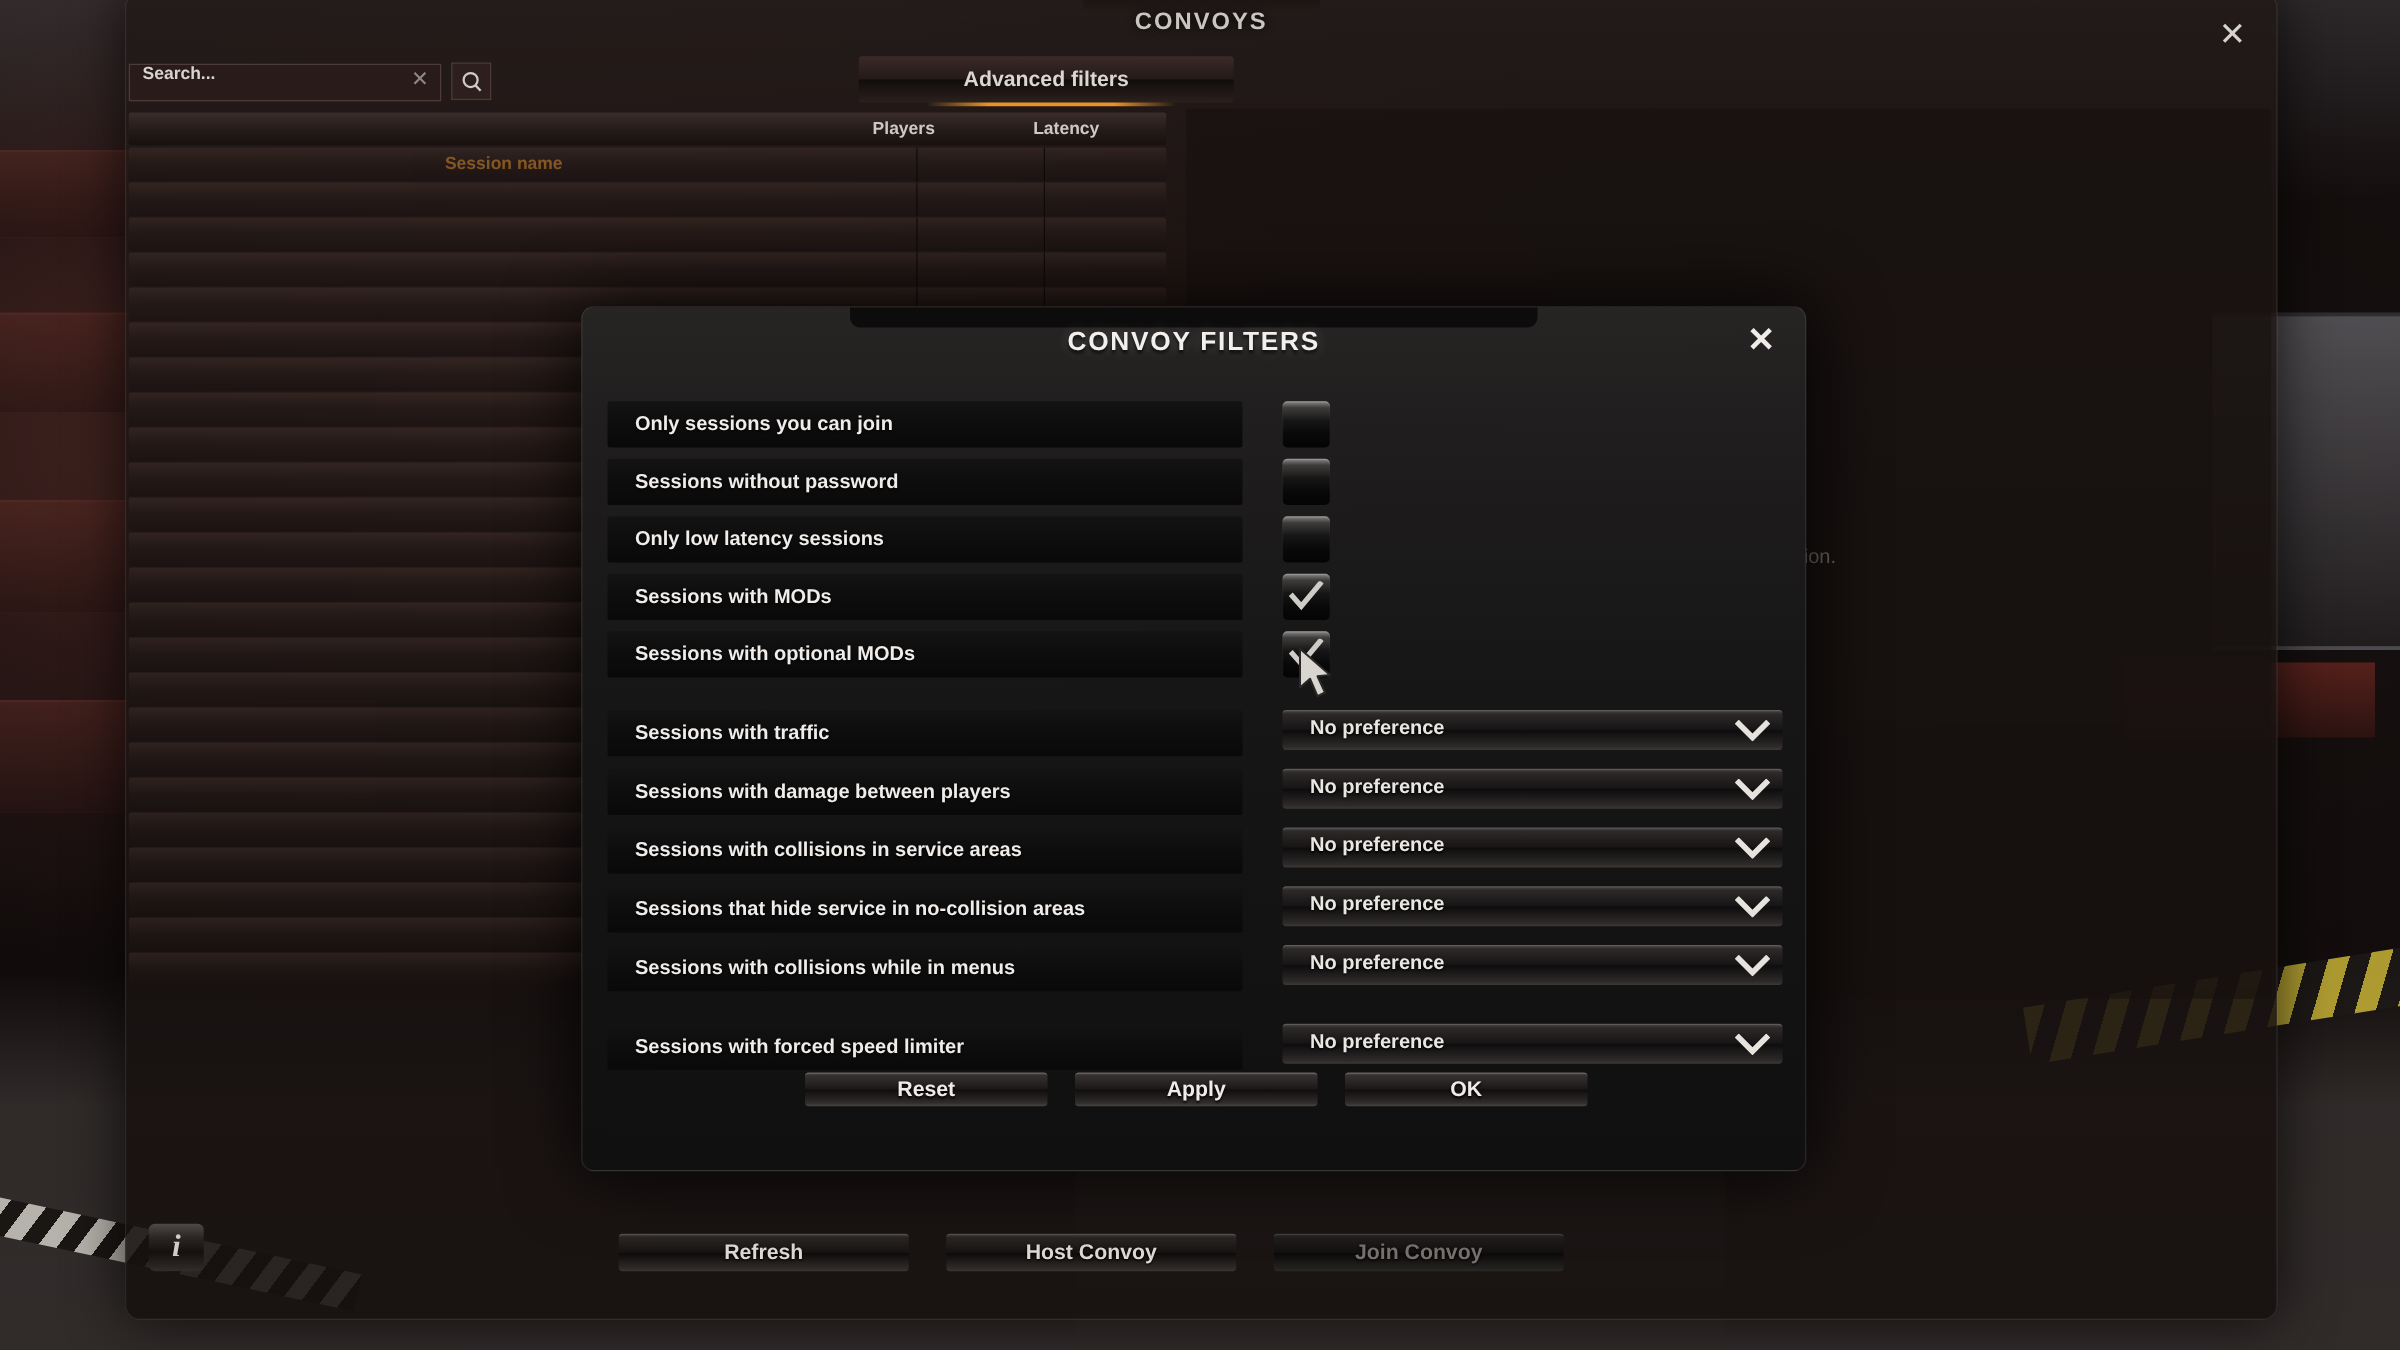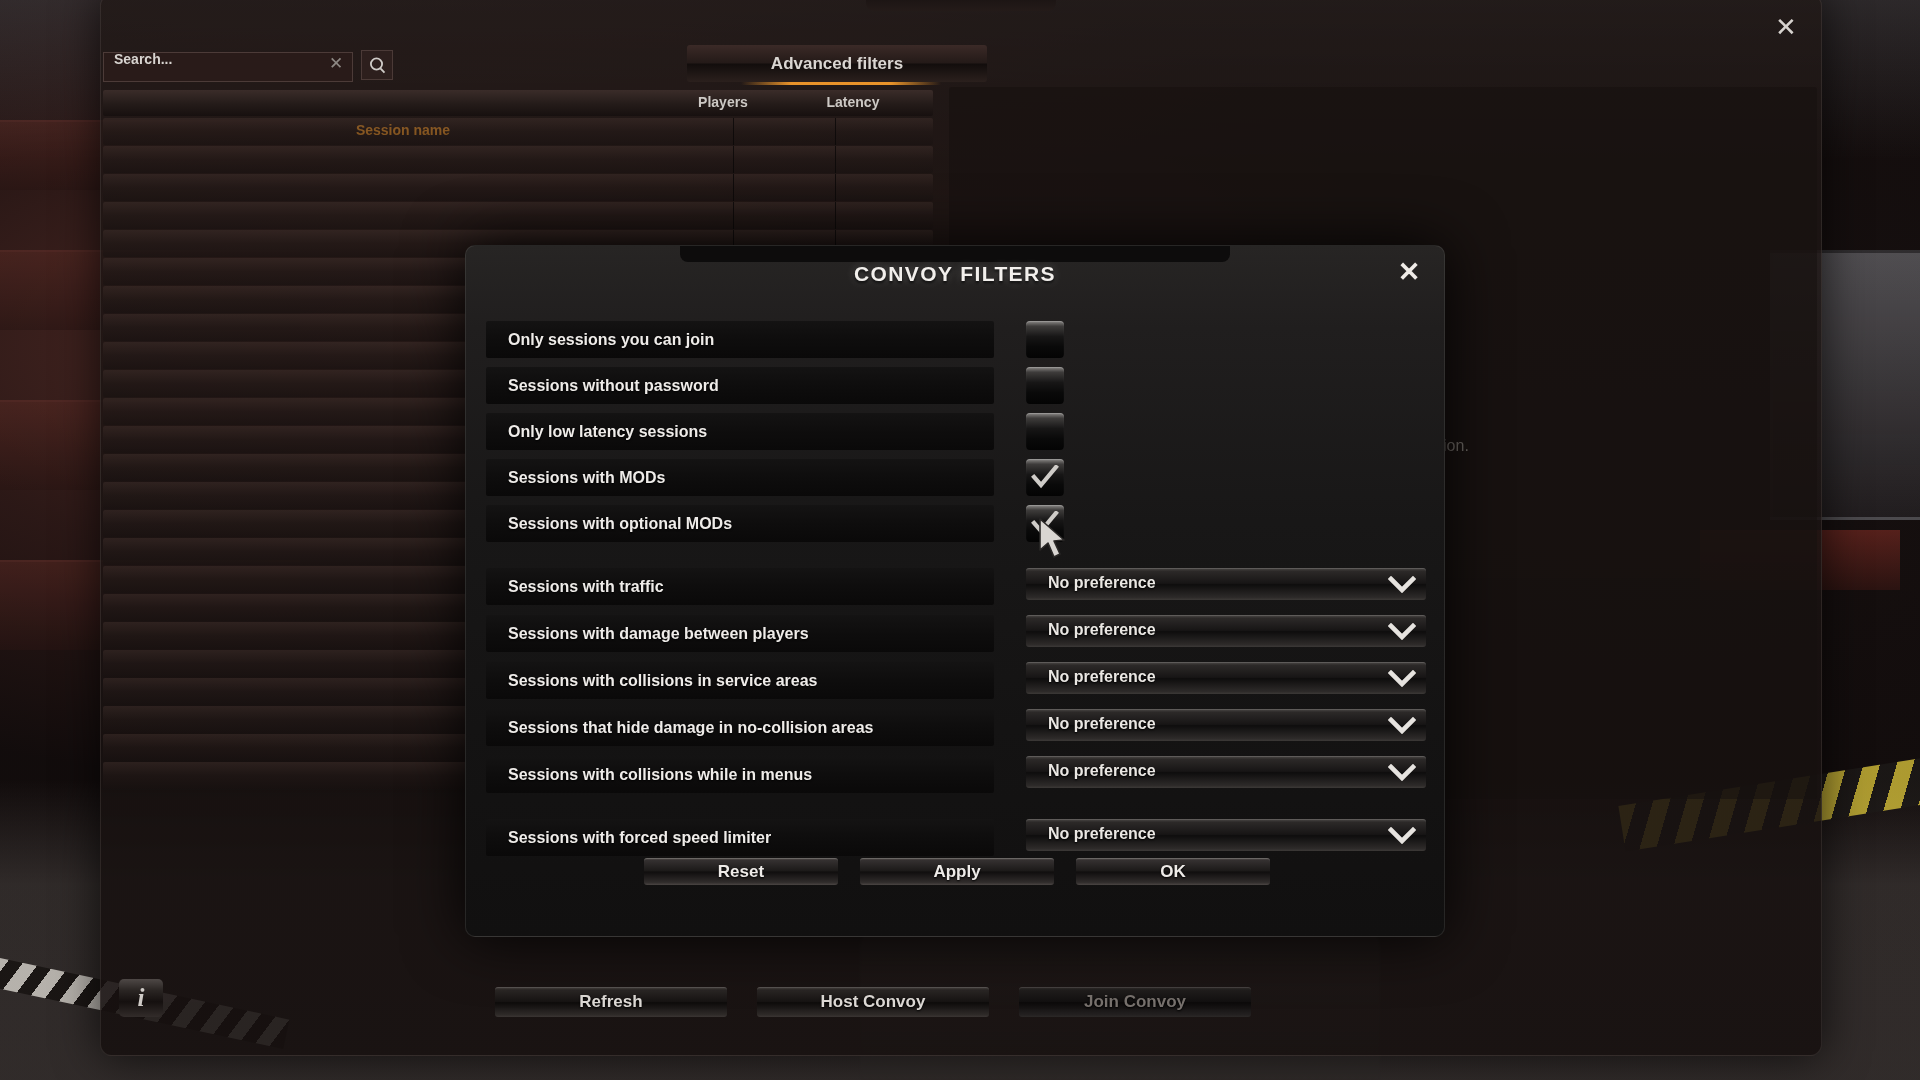--- a/index.html
+++ b/index.html
@@ -276,20 +276,21 @@
   <div id="bg-door"></div>
   <div id="bg-crates"></div>
   <div id="bg-floor"></div>
   <div id="bg-truck"></div>
   <div id="bg-hazard"></div>
   <div id="bg-hazard2"></div>
 </div>
 
 <div id="convoys-window">
   <div id="convoys-title-tab"></div>
+  <div id="convoys-title">CONVOYS</div>
   <div id="window-close">✕</div>
 
   <div id="search-wrap">
     <input id="search-input" type="text" placeholder="Search..." style="">
     <div id="search-clear">✕</div>
   </div>
   <div id="search-btn">
     <svg width="19" height="19" viewBox="0 0 19 19">
       <circle cx="8.5" cy="8" r="5.6" fill="none" stroke="#cfcbc7" stroke-width="1.8"></circle>
       <line x1="12.4" y1="12.3" x2="16.5" y2="16.6" stroke="#cfcbc7" stroke-width="1.9"></line>
@@ -529,21 +530,21 @@
           <div class="dd-value">No preference</div>
           <div class="dd-arrow">
             <svg width="28" height="17" viewBox="0 0 28 17">
               <polyline points="3,3 14,14 25,3" fill="none" stroke="#e6e3df" stroke-width="4.6" stroke-linecap="square"></polyline>
             </svg>
           </div>
         </div>
       </div>
       <div class="filter-row" style="top: 463px;">
         <div class="filter-label-box">
-          <span>Sessions that hide damage in no-collision areas</span>
+          <span>Sessions that hide service in no-collision areas</span>
         </div>
         <div class="dropdown">
           <div class="dd-value">No preference</div>
           <div class="dd-arrow">
             <svg width="28" height="17" viewBox="0 0 28 17">
               <polyline points="3,3 14,14 25,3" fill="none" stroke="#e6e3df" stroke-width="4.6" stroke-linecap="square"></polyline>
             </svg>
           </div>
         </div>
       </div>

